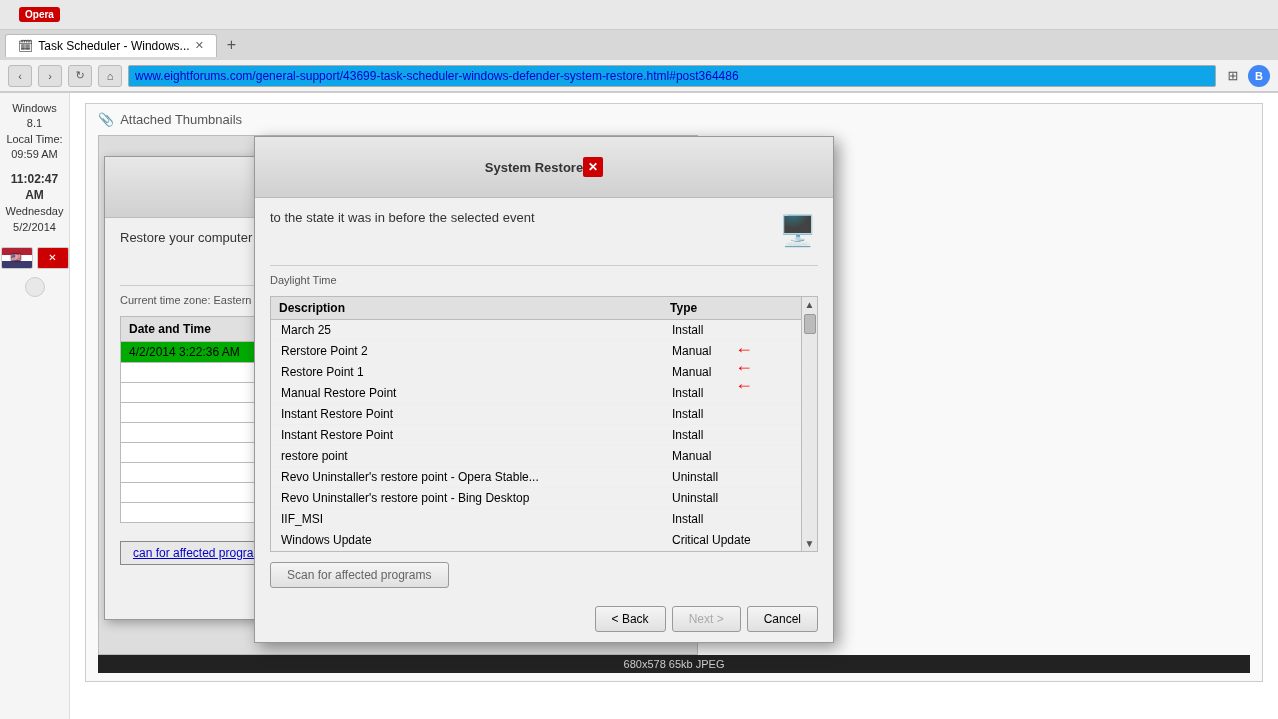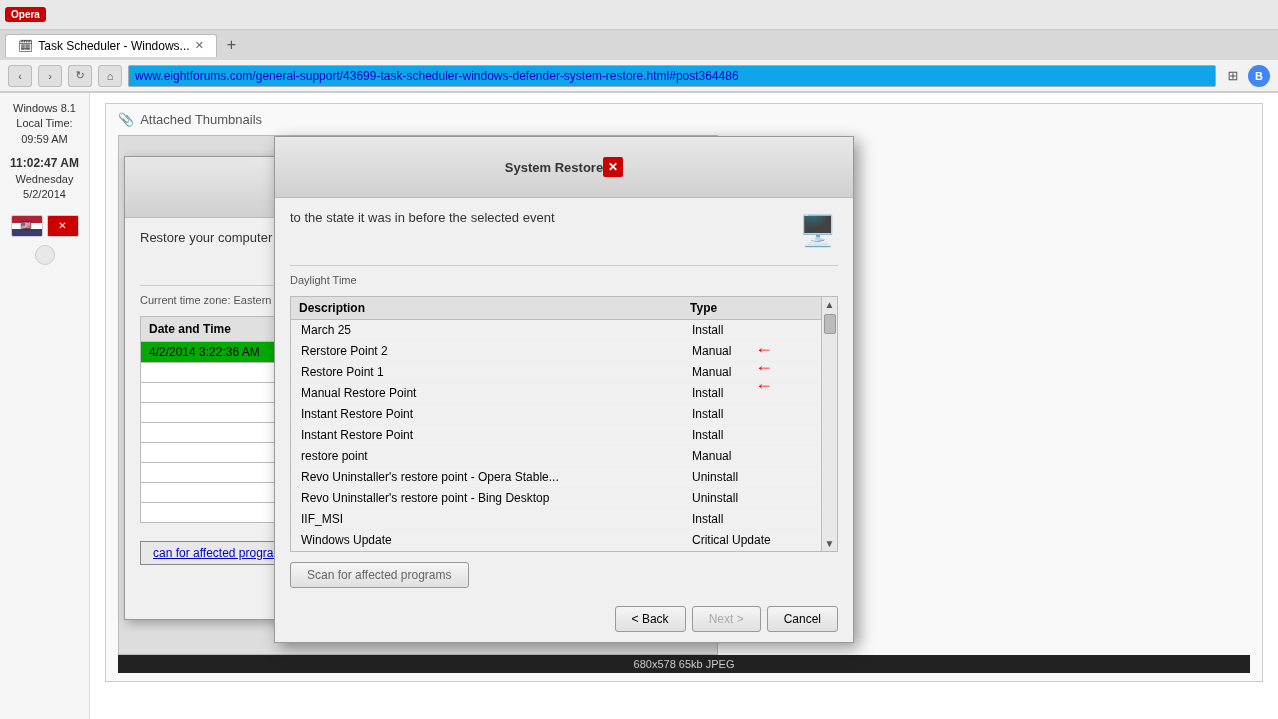--- a/index.html
+++ b/index.html
@@ -2,34 +2,34 @@
 <html><head>
   <meta charset="utf-8">
   <style>
     * { margin: 0; padding: 0; box-sizing: border-box; }
     body { width: 1278px; height: 719px; overflow: hidden; font-family: 'Segoe UI', Arial, sans-serif; font-size: 13px; background: #fff; }
 
     
     .browser-chrome { background: #f2f2f2; border-bottom: 1px solid #ccc; }
     .title-bar { background: #e8e8e8; display: flex; align-items: center; height: 30px; padding: 0 5px; border-bottom: 1px solid #ccc; }
     .title-bar-left { display: flex; align-items: center; gap: 5px; }
-    .opera-icon { background: #cc0000; color: white; font-size: 10px; padding: 2px 6px; border-radius: 3px; font-weight: bold; }
+    .opera-icon { background: #cc0000; color: white; font-size: 10px; padding: 2px 6px; border-radius: 3px; font-weight: bold; margin-left: 14px; }
     .tab-bar { display: flex; align-items: center; height: 30px; background: #d8d8d8; padding: 0 5px; gap: 2px; }
     .tab { background: #fff; border: 1px solid #bbb; border-bottom: none; padding: 4px 12px; font-size: 12px; display: flex; align-items: center; gap: 5px; border-radius: 3px 3px 0 0; min-width: 150px; }
     .tab-close { cursor: pointer; color: #666; font-size: 11px; }
     .tab-new { background: transparent; border: none; padding: 4px 8px; font-size: 16px; cursor: pointer; color: #555; }
     .nav-bar { display: flex; align-items: center; height: 32px; background: #f2f2f2; padding: 0 8px; gap: 6px; border-bottom: 1px solid #ccc; }
     .nav-btn { background: #e0e0e0; border: 1px solid #bbb; border-radius: 3px; width: 24px; height: 22px; display: flex; align-items: center; justify-content: center; cursor: pointer; font-size: 11px; color: #555; }
     .address-bar { flex: 1; height: 22px; border: 1px solid #aaa; border-radius: 2px; padding: 0 6px; font-size: 12px; background: #0ea5e9; color: #00c; }
     .nav-icons { display: flex; gap: 4px; align-items: center; }
     .nav-icon { width: 22px; height: 22px; display: flex; align-items: center; justify-content: center; cursor: pointer; font-size: 13px; color: #555; }
 
     
     .browser-body { display: flex; height: calc(719px - 92px); }
-    .sidebar { width: 90px; background: #f5f5f5; border-right: 1px solid #ddd; display: flex; flex-direction: column; align-items: center; padding: 8px 4px; gap: 8px; }
+    .sidebar { width: 70px; background: #f5f5f5; border-right: 1px solid #ddd; display: flex; flex-direction: column; align-items: center; padding: 8px 4px; gap: 8px; }
     .sidebar-info { font-size: 11px; text-align: center; line-height: 1.4; color: #333; }
     .sidebar-time { font-size: 12px; font-weight: bold; }
     .sidebar-flags { display: flex; gap: 4px; margin-top: 4px; }
     .flag { width: 32px; height: 22px; display: flex; align-items: center; justify-content: center; font-size: 16px; border: 1px solid #ccc; border-radius: 2px; }
 
     
     .main-content { flex: 1; overflow: auto; background: #fff; padding: 10px 15px; position: relative; }
     .page-text { color: #333; font-size: 13px; line-height: 1.5; margin-bottom: 15px; }
 
     

